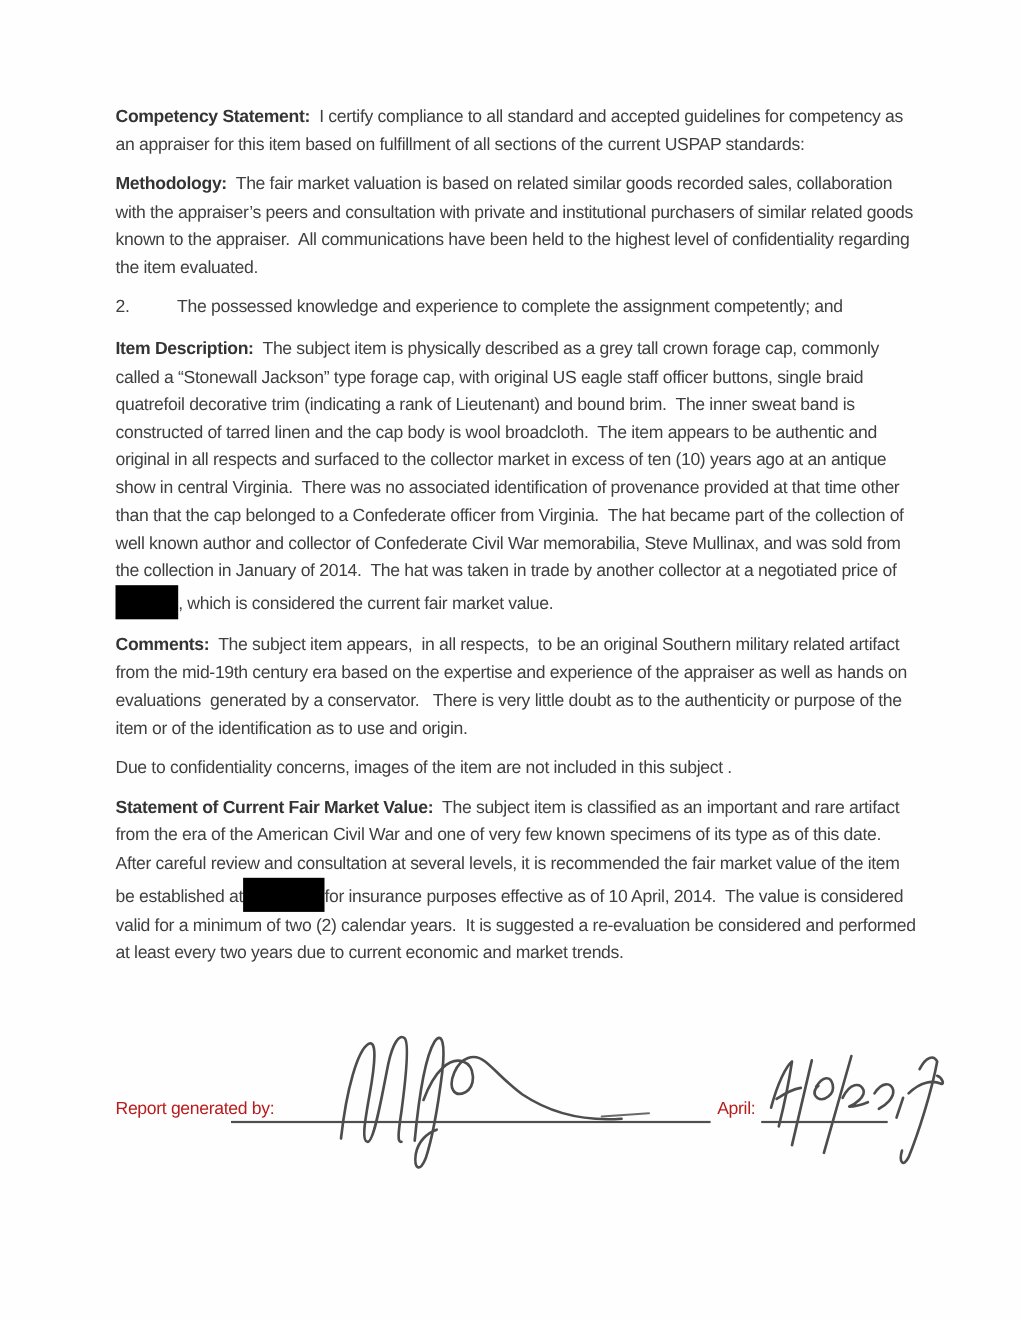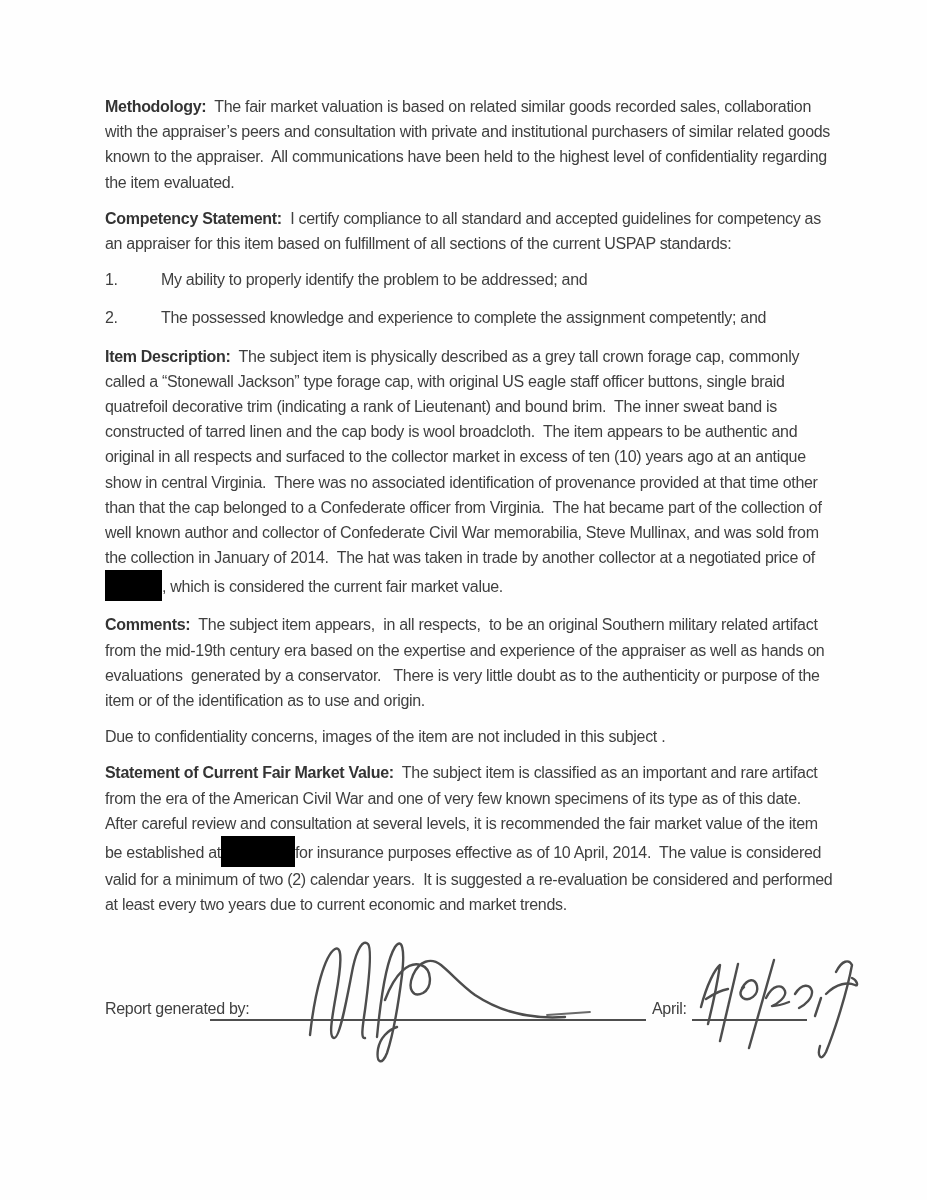--- a/index.html
+++ b/index.html
@@ -32,21 +32,21 @@
   .num { display: inline-block; width: 56px; }
   .redaction {
     display: inline-block;
     background: #000;
     height: 31px;
     vertical-align: -9px;
   }
   .sig-block { position: absolute; left: 0; top: 0; width: 927px; height: 1200px; pointer-events: none; }
   .sig-label, .date-label {
     position: absolute;
-    color: #404040; font-size: 16px; letter-spacing: -0.3px;
+    color: #b91c1c; font-size: 16px; letter-spacing: -0.3px;
     white-space: nowrap;
   }
   .sig-label { left: 105px; top: 1000px; }
   .date-label { left: 652px; top: 1000px; }
   .rule { position: absolute; height: 0; border-bottom: 2px solid #4e4e4e; }
   .rule.sig-line  { left: 210px; top: 1019px; width: 436px; }
   .rule.date-line { left: 692px; top: 1019px; width: 115px; }
   .signer {
     position: absolute;
     left: 316px; top: 1036px;
@@ -56,23 +56,22 @@
   svg.ink { position: absolute; overflow: visible; }
   svg.ink path { fill: none; stroke: #4d4d4d; stroke-width: 2.4; stroke-linecap: round; stroke-linejoin: round; }
   svg.ink path.thin { stroke-width: 1.8; stroke: #6a6a6a; }
 </style>
 </head>
 <body>
 
 <div class="page">
 
   <div class="content" id="paragraphs">
+      <p class="para"><strong>Competency Statement:</strong>  I certify compliance to all standard and accepted guidelines for competency as an appraiser for this item based on fulfillment of all sections of the current USPAP standards:</p>
       <p class="para"><strong>Methodology:</strong>  The fair market valuation is based on related similar goods recorded sales, collaboration with the appraiser’s peers and consultation with private and institutional purchasers of similar related goods known to the appraiser.  All communications have been held to the highest level of confidentiality regarding the item evaluated.</p>
-      <p class="para"><strong>Competency Statement:</strong>  I certify compliance to all standard and accepted guidelines for competency as an appraiser for this item based on fulfillment of all sections of the current USPAP standards:</p>
-      <p class="para list-item"><span class="num">1.</span>My ability to properly identify the problem to be addressed; and</p>
       <p class="para list-item"><span class="num">2.</span>The possessed knowledge and experience to complete the assignment competently; and</p>
       <p class="para"><strong>Item Description:</strong>  The subject item is physically described as a grey tall crown forage cap, commonly called a “Stonewall Jackson” type forage cap, with original US eagle staff officer buttons, single braid quatrefoil decorative trim (indicating a rank of Lieutenant) and bound brim.  The inner sweat band is constructed of tarred linen and the cap body is wool broadcloth.  The item appears to be authentic and original in all respects and surfaced to the collector market in excess of ten (10) years ago at an antique show in central Virginia.  There was no associated identification of provenance provided at that time other than that the cap belonged to a Confederate officer from Virginia.  The hat became part of the collection of well known author and collector of Confederate Civil War memorabilia, Steve Mullinax, and was sold from the collection in January of 2014.  The hat was taken in trade by another collector at a negotiated price of <span class="redaction" style="width: 57px;"></span>, which is considered the current fair market value.</p>
       <p class="para"><strong>Comments:</strong>  The subject item appears,  in all respects,  to be an original Southern military related artifact from the mid-19th century era based on the expertise and experience of the appraiser as well as hands on evaluations  generated by a conservator.   There is very little doubt as to the authenticity or purpose of the item or of the identification as to use and origin.</p>
       <p class="para">Due to confidentiality concerns, images of the item are not included in this subject .</p>
       <p class="para"><strong>Statement of Current Fair Market Value:</strong>  The subject item is classified as an important and rare artifact from the era of the American Civil War and one of very few known specimens of its type as of this date.  After careful review and consultation at several levels, it is recommended the fair market value of the item  be established at<span class="redaction" style="width: 74px;"></span>for insurance purposes effective as of 10 April, 2014.  The value is considered valid for a minimum of two (2) calendar years.  It is suggested a re-evaluation be considered and performed  at least every two years due to current economic and market trends.</p>
     </div>
 
   <div class="sig-block">
     <span class="sig-label">Report generated by:</span>
     <span class="rule sig-line"></span>

